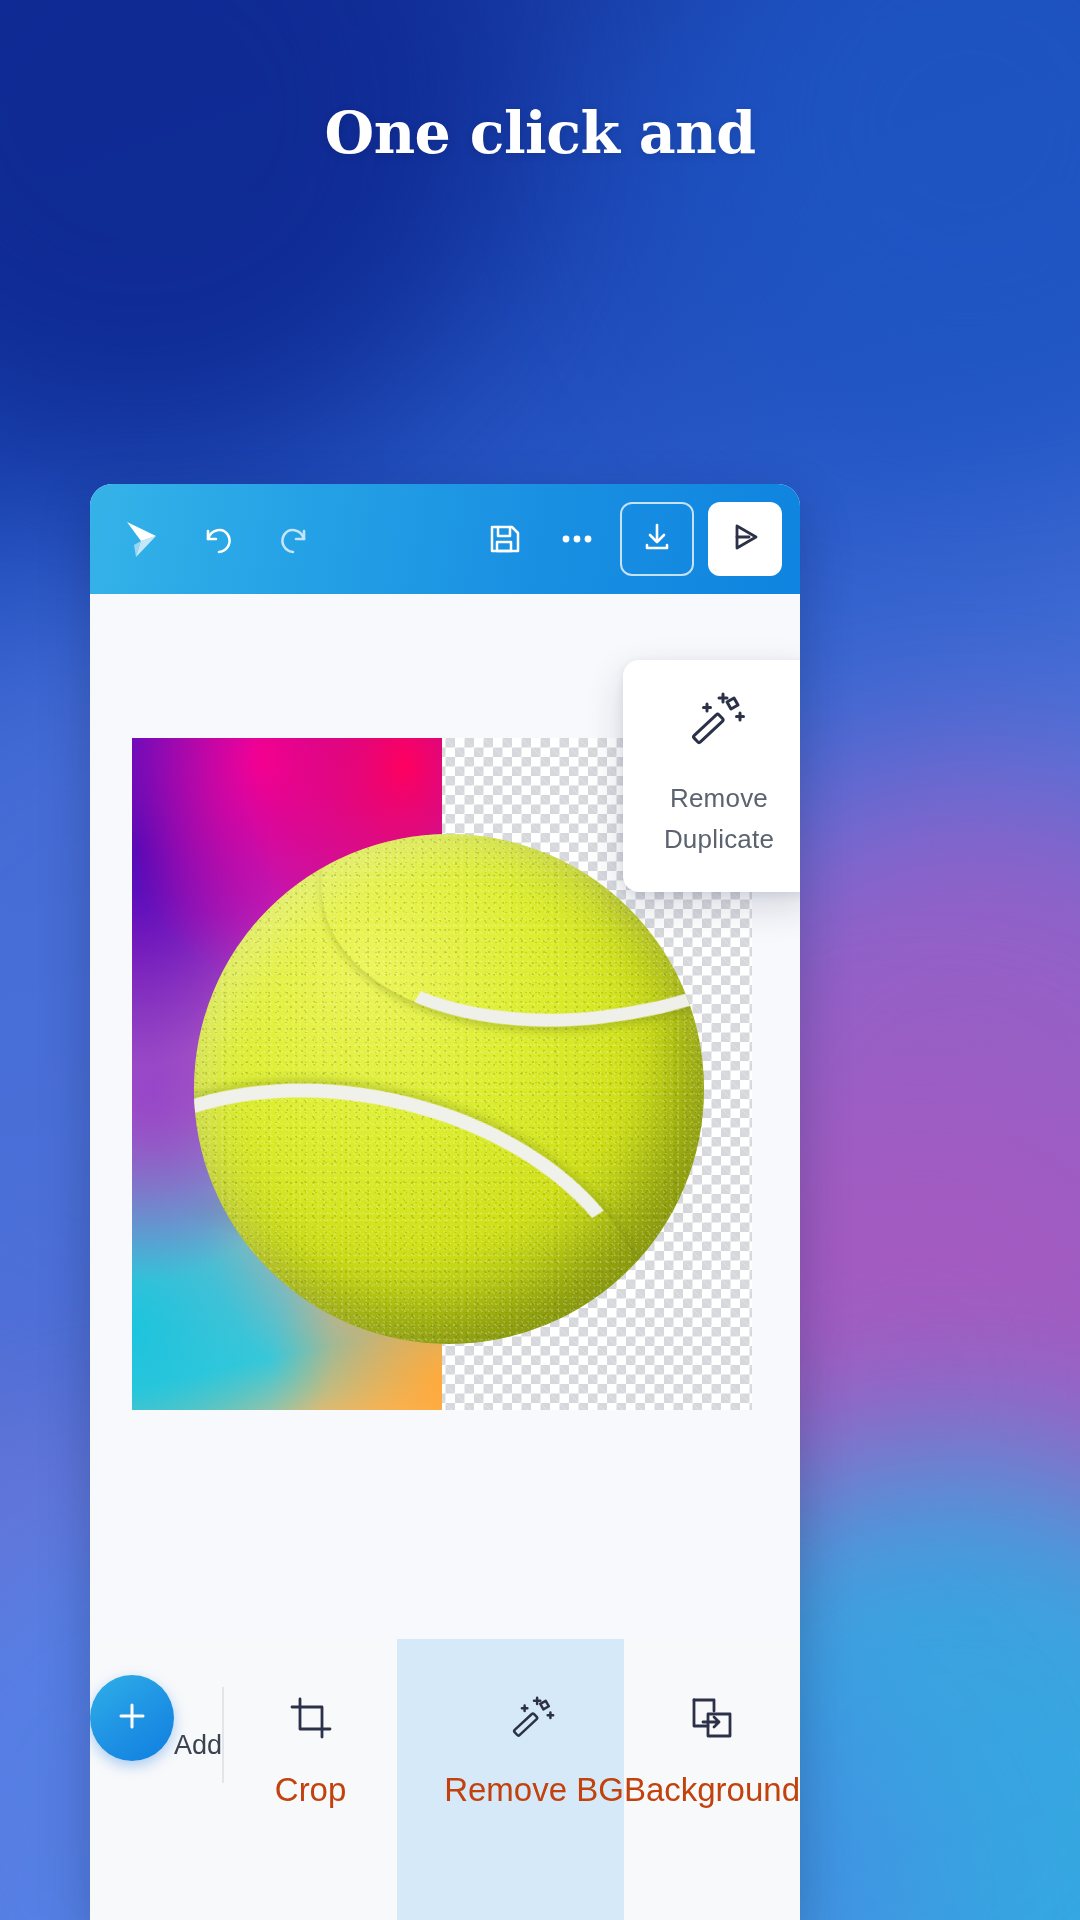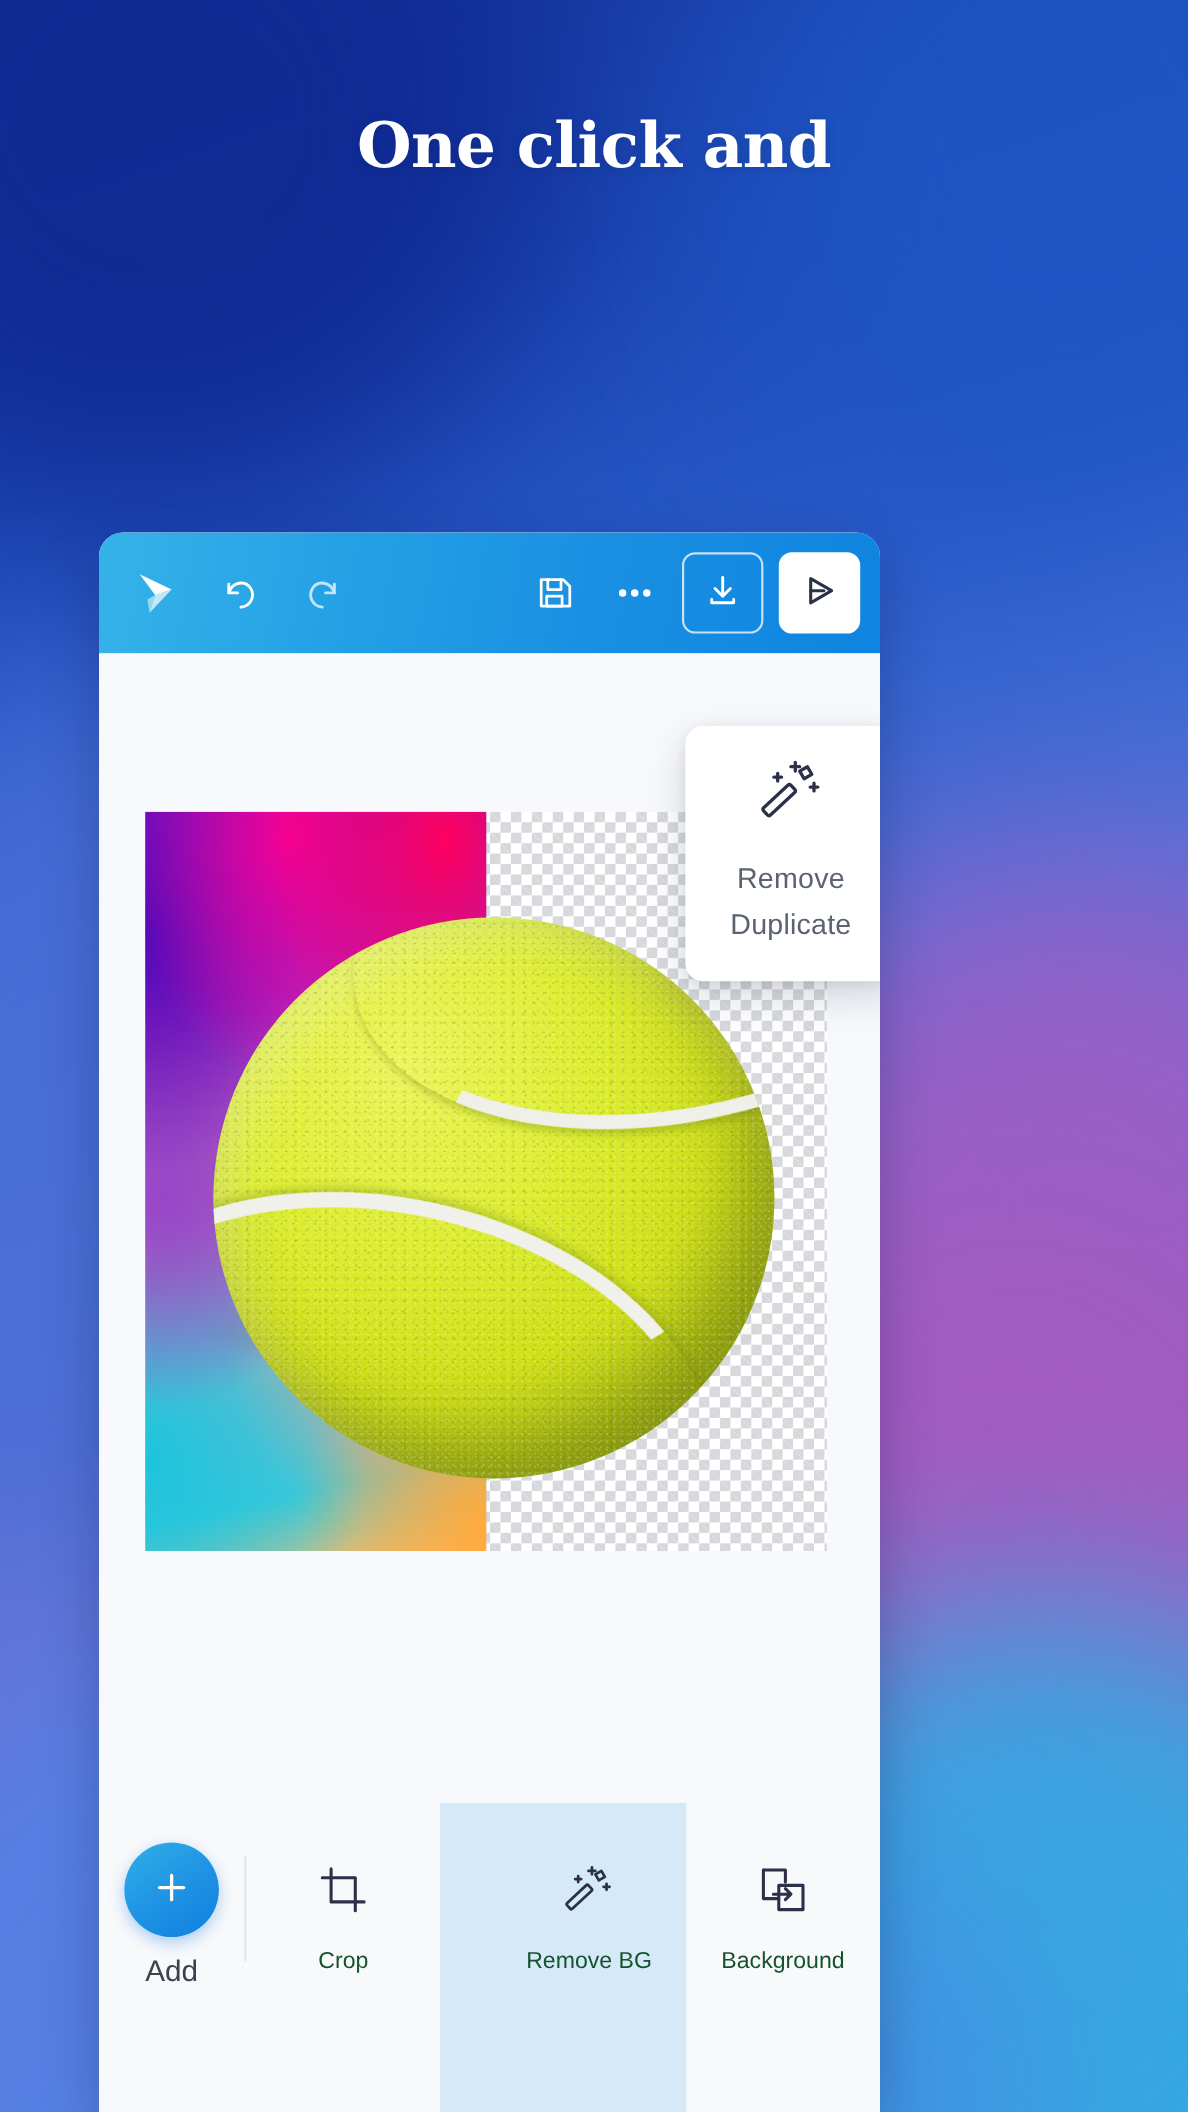--- a/index.html
+++ b/index.html
@@ -214,22 +214,22 @@
   
   #bottom-bar {
     position:absolute; left:0; right:0; bottom:0;
     height:281px;
     background:#f8f9fb;
     display:flex;
     align-items:flex-start;
   }
   #add-zone {
     width:132px; flex:0 0 auto;
-    display:flex; flex-direction:column;
-    align-items:center;
+    display:flex; flex-direction:row;
+    align-items:flex-end;
     padding-top:36px;
   }
   #add-button {
     width:86px; height:86px;
     border-radius:50%;
     background:linear-gradient(145deg,#2fb0e8 0%,#1f93e4 52%,#0f7fe0 100%);
     display:flex; align-items:center; justify-content:center;
     box-shadow:0 5px 14px rgba(25,120,220,.35);
   }
   #add-label {
@@ -250,22 +250,22 @@
   .tool-item {
     flex:1 1 0;
     display:flex; flex-direction:column;
     align-items:center;
     padding-top:48px;
   }
   .tool-item.active { background:#d6e9f8;padding-left:47px; }
   .tool-icon { height:62px; display:flex; align-items:center; justify-content:center; }
   .tool-label {
     margin-top:22px;
-    font-size:21px;
-    color:#14532d;
+    font-size:33px;
+    color:#c2410c;
     font-weight:400;
     white-space:nowrap;
   }
 </style>
 </head>
 <body>
 
 <div id="bg-layer">
   <div id="bg-base"></div>
   <div class="bgblob" id="blob-topleft"></div>

